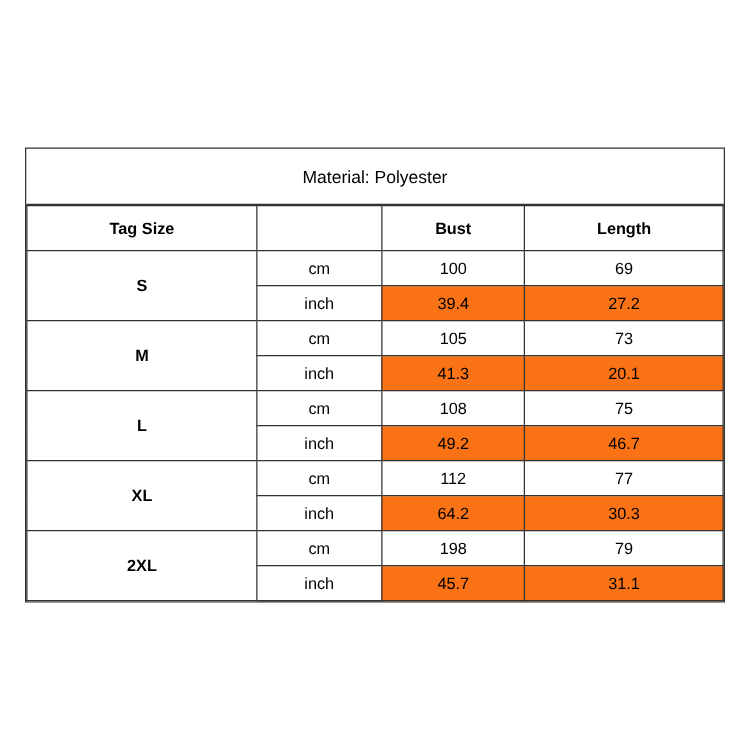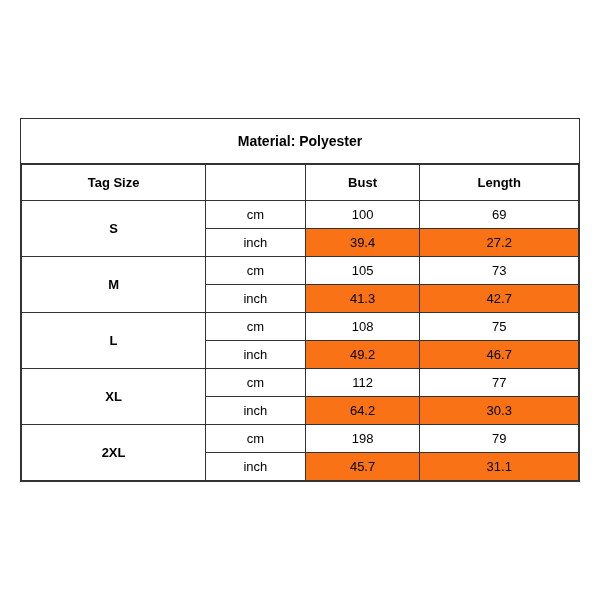--- a/index.html
+++ b/index.html
@@ -21,21 +21,21 @@
 
     .container {
       width: 560px;
       border: 1px solid #333;
     }
 
     .title-row {
       text-align: center;
       padding: 14px 10px;
       border-bottom: 1px solid #333;
-      font-weight: bold;
+      font-weight: normal;
       font-size: 14px;
     }
 
     table {
       width: 100%;
       border-collapse: collapse;
     }
 
     th, td {
       border: 1px solid #333;
@@ -98,21 +98,21 @@
         </tr>
         <tr class="white">
           <td class="tag-size-cell" rowspan="2">M</td>
           <td class="unit-cell">cm</td>
           <td>105</td>
           <td>73</td>
         </tr>
         <tr>
           <td class="unit-cell">inch</td>
           <td class="shaded">41.3</td>
-          <td class="shaded">42.7</td>
+          <td class="shaded">20.1</td>
         </tr>
         <tr class="white">
           <td class="tag-size-cell" rowspan="2">L</td>
           <td class="unit-cell">cm</td>
           <td>108</td>
           <td>75</td>
         </tr>
         <tr>
           <td class="unit-cell">inch</td>
           <td class="shaded">49.2</td>

